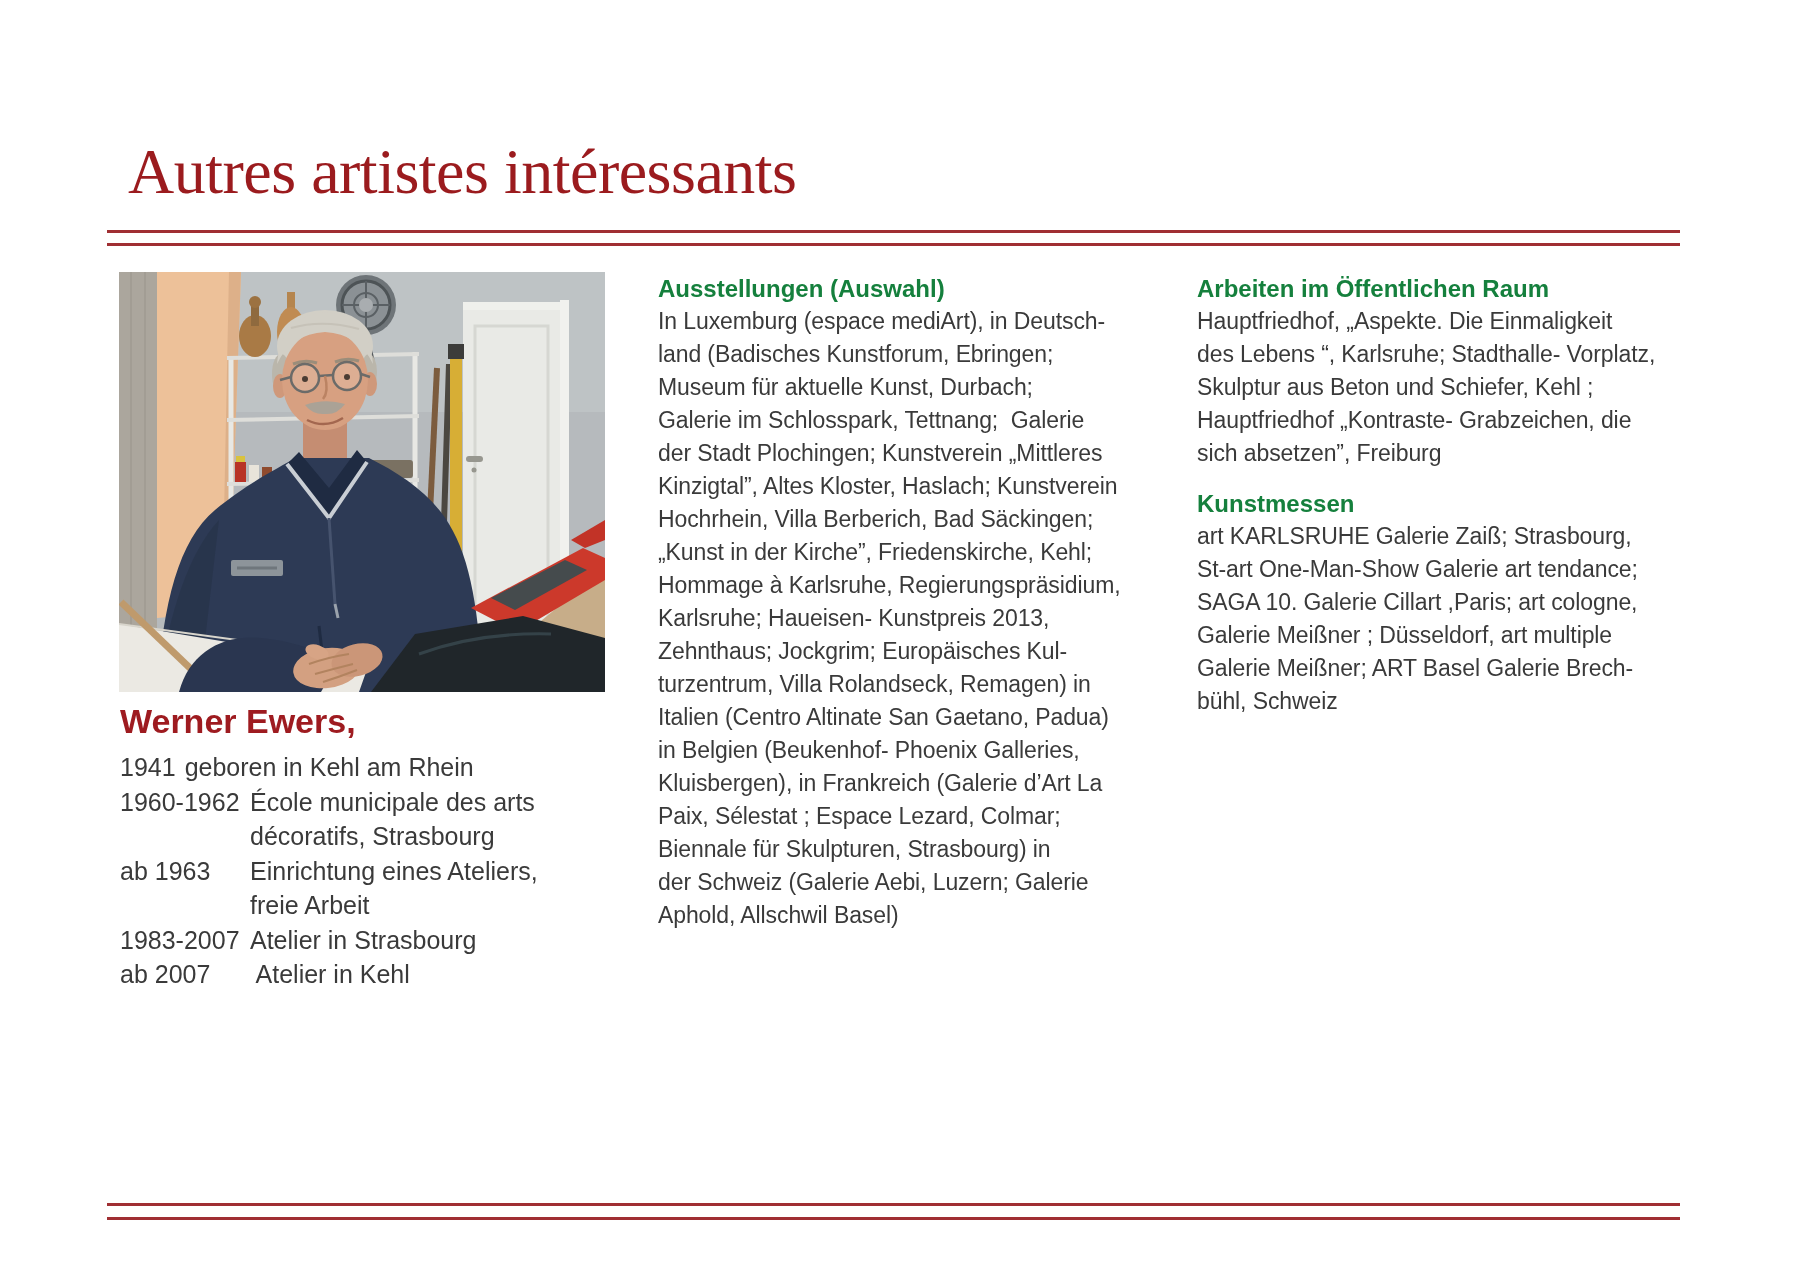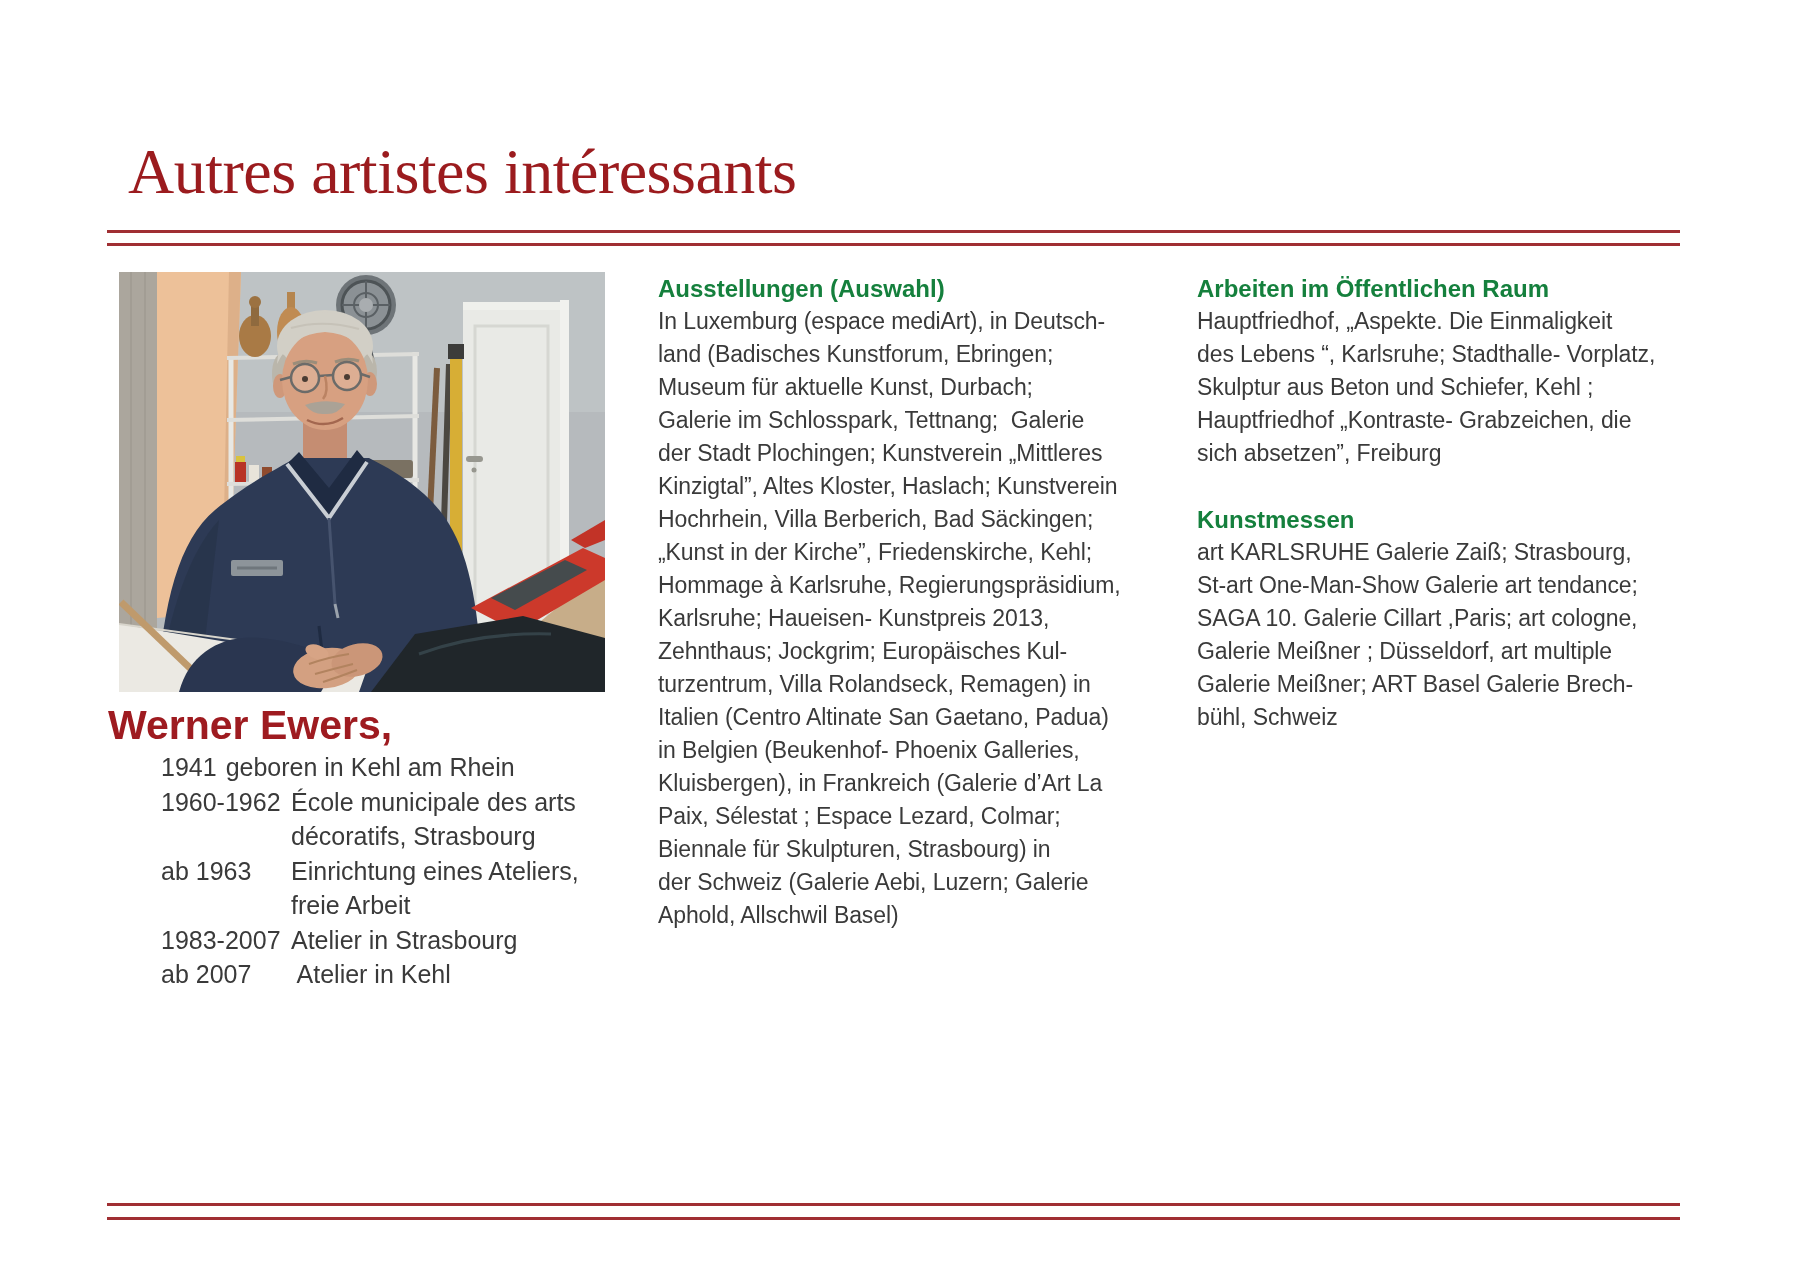--- a/index.html
+++ b/index.html
@@ -24,44 +24,44 @@
   .rule.r2 { top:243px; }
   .rule.r3 { top:1203px; }
   .rule.r4 { top:1217px; }
 
   .photo {
     position:absolute; left:119px; top:272px;
     width:486px; height:420px; display:block;
   }
 
   .artist-name {
-    position:absolute; left:108px; top:702px;
-    font-size:41px; font-weight:700; color:#9e1b20; white-space:pre;
+    position:absolute; left:120px; top:702px;
+    font-size:34px; font-weight:700; color:#9e1b20; white-space:pre;
   }
   .bio {
     position:absolute; left:120px; top:750px;
     font-size:25px; line-height:34.5px; color:#3a3a3a;
   }
   .bio-row { display:flex; }
-  .bio-row .year { flex:0 0 130px; white-space:pre;margin-left:41px; }
+  .bio-row .year { flex:0 0 130px; white-space:pre; }
   .bio-row.flush .year { flex:0 0 auto; margin-right:9px; }
   .bio-row .desc { white-space:pre; }
 
   .col { position:absolute; top:272px; color:#3a3a3a; }
   .col.middle { left:658px; width:540px; }
   .col.right  { left:1197px; width:580px; }
   .col-heading {
     margin:0; font-size:24px; font-weight:700; color:#15803d;
     line-height:33px; white-space:pre;
   }
   .col-body {
     font-size:23px; line-height:33px; white-space:pre;
     letter-spacing:-0.1px;
   }
-  .col-section.second { margin-top:33px; }
+  .col-section.second { margin-top:17px; }
 </style>
 </head>
 <body>
 
 <h1 class="page-title">Autres artistes intéressants</h1>
 
 <div class="rule r1"></div>
 <div class="rule r2"></div>
 
 <svg class="photo" viewBox="0 0 486 420" xmlns="http://www.w3.org/2000/svg">

